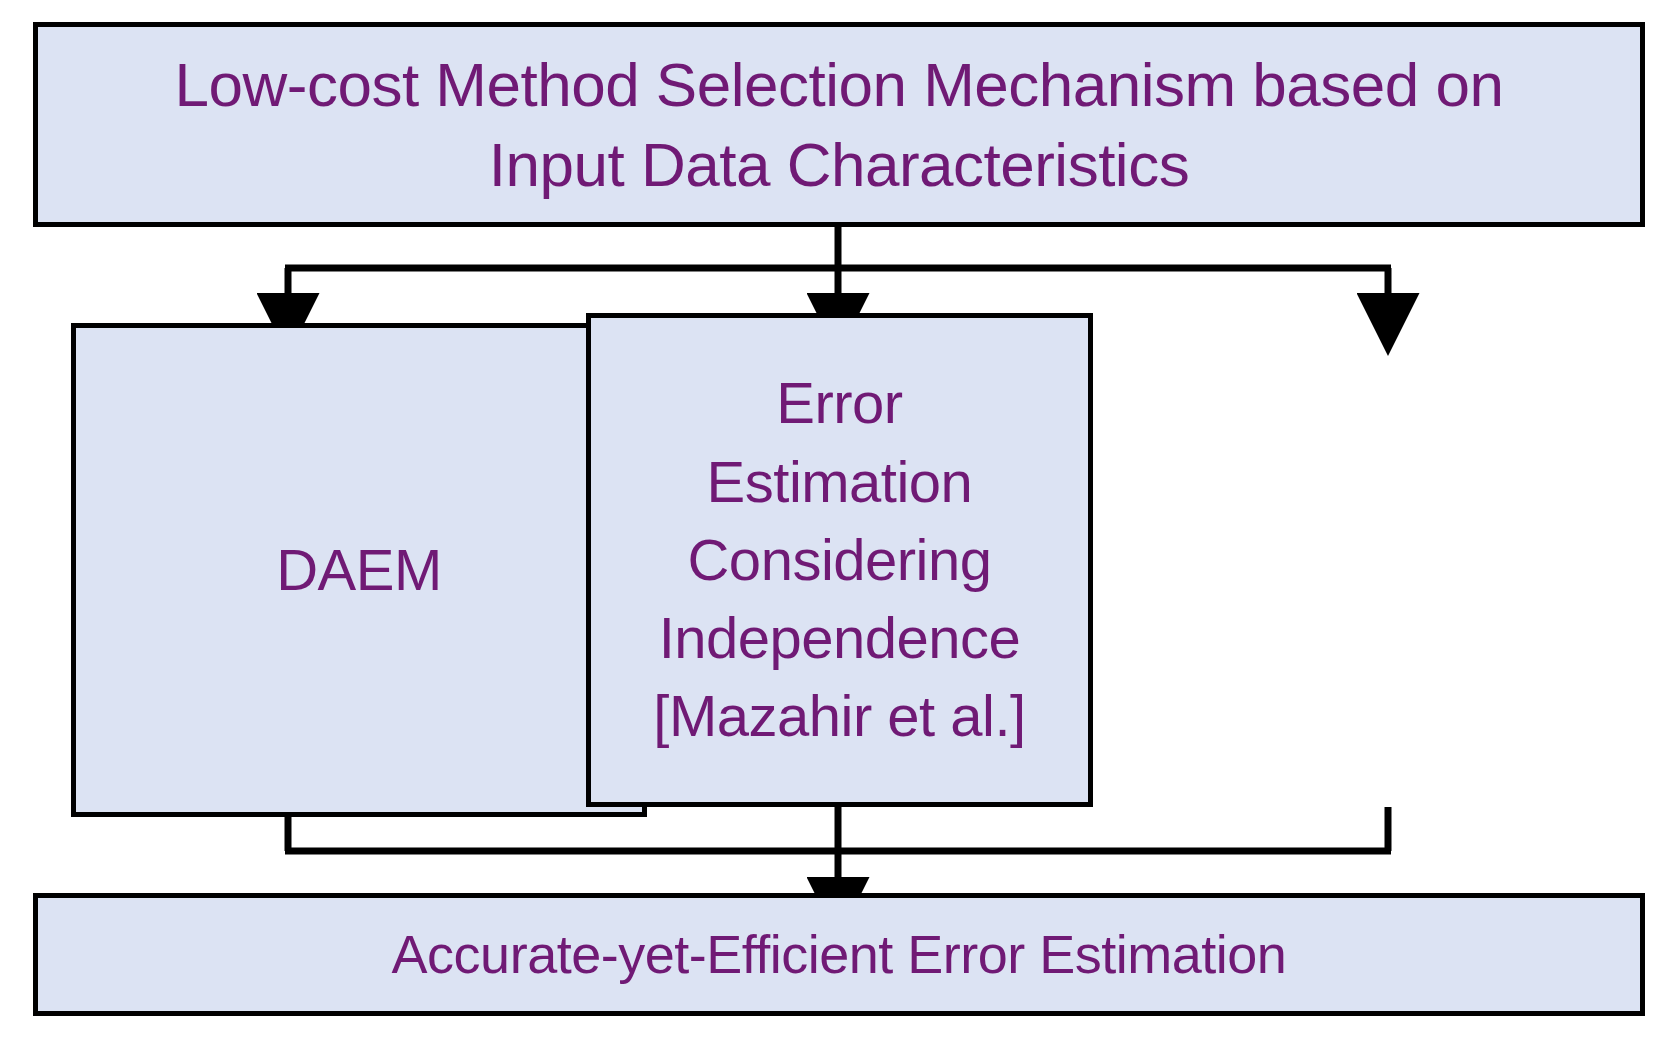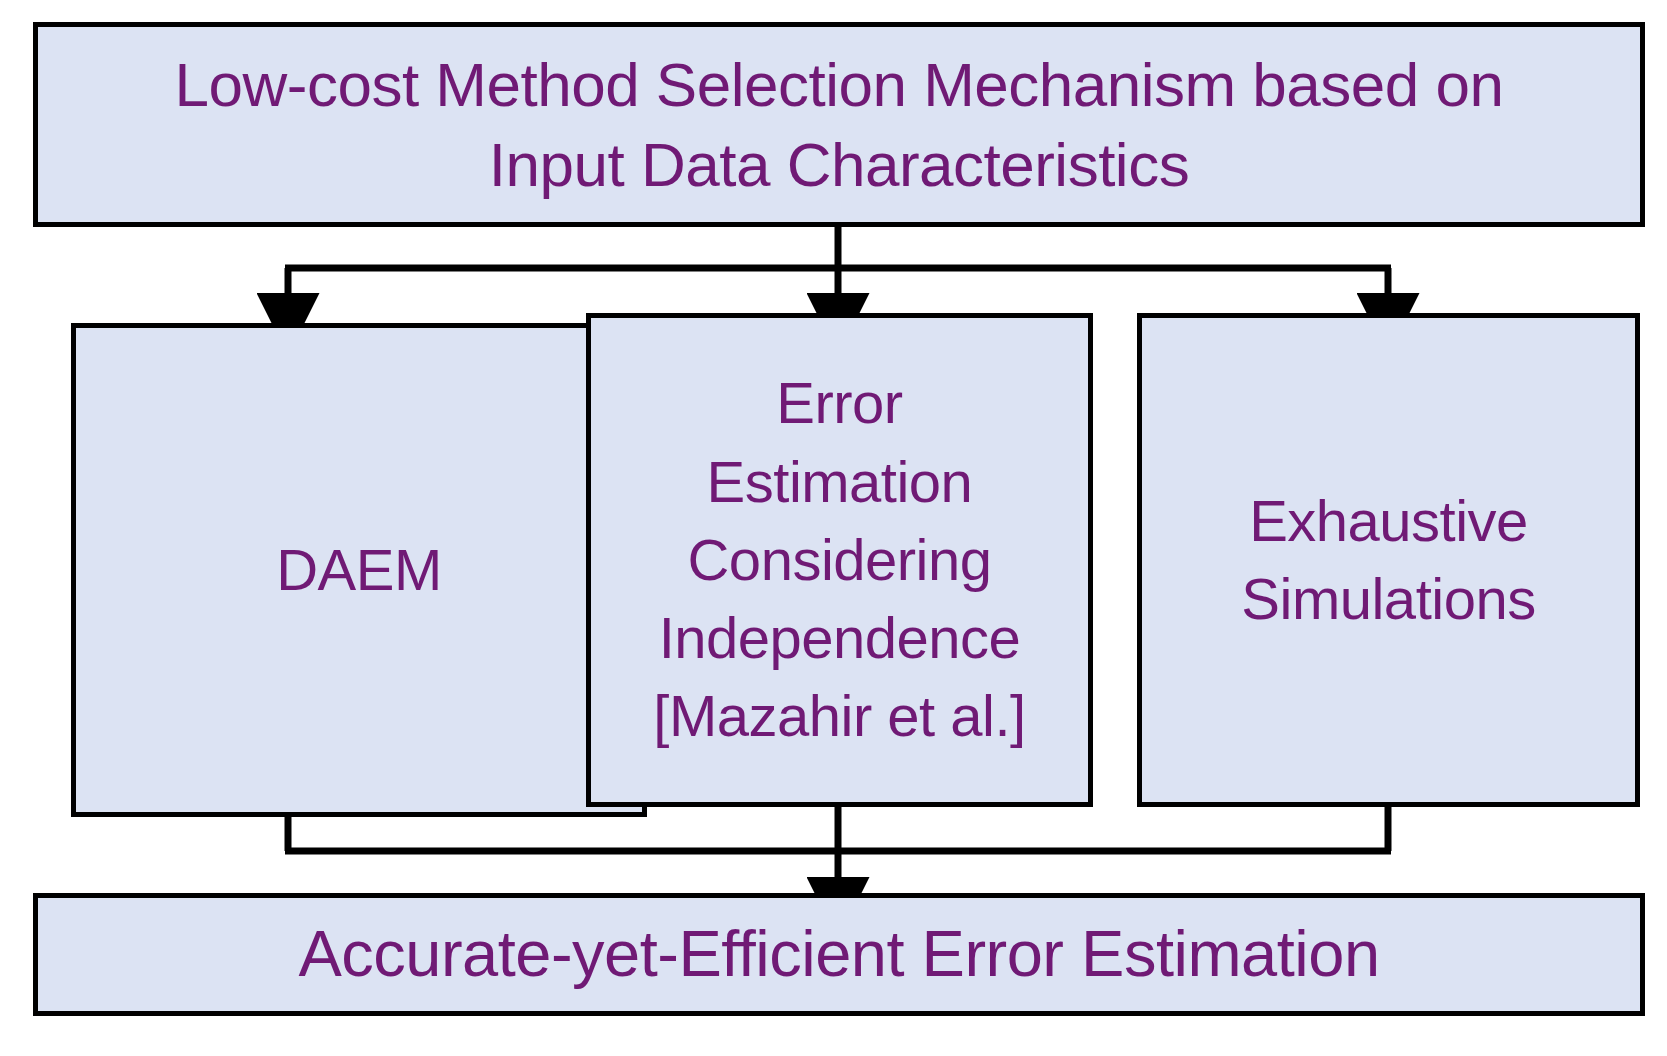--- a/index.html
+++ b/index.html
@@ -86,21 +86,21 @@
   }
 
   
   #node-bottom {
     left: 33px;
     top: 893px;
     width: 1612px;
     height: 123px;
   }
   #node-bottom .node-label {
-    font-size: 65px;
+    font-size: 54px;
   }
 
   
   #connectors {
     position: absolute;
     left: 0;
     top: 0;
     width: 1667px;
     height: 1056px;
     pointer-events: none;
@@ -145,22 +145,18 @@
   </div>
 
   <div class="node" id="node-mazahir">
     <span class="node-label">Error
 Estimation
 Considering
 Independence
 [Mazahir et al.]</span>
   </div>
 
-  <div class="node" id="node-exhaustive">
-    <span class="node-label">Exhaustive
-Simulations</span>
-  </div>
 
   <div class="node" id="node-bottom">
     <span class="node-label">Accurate-yet-Efficient Error Estimation</span>
   </div>
 
 </div>
 
 </body></html>

